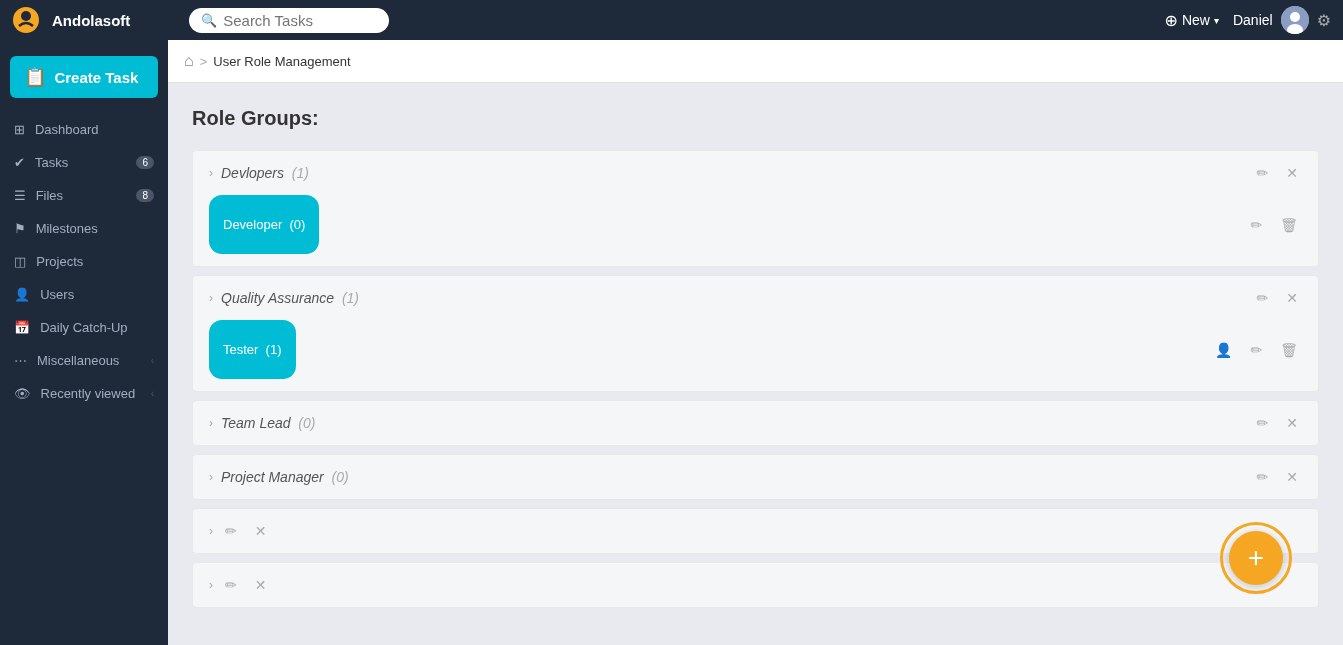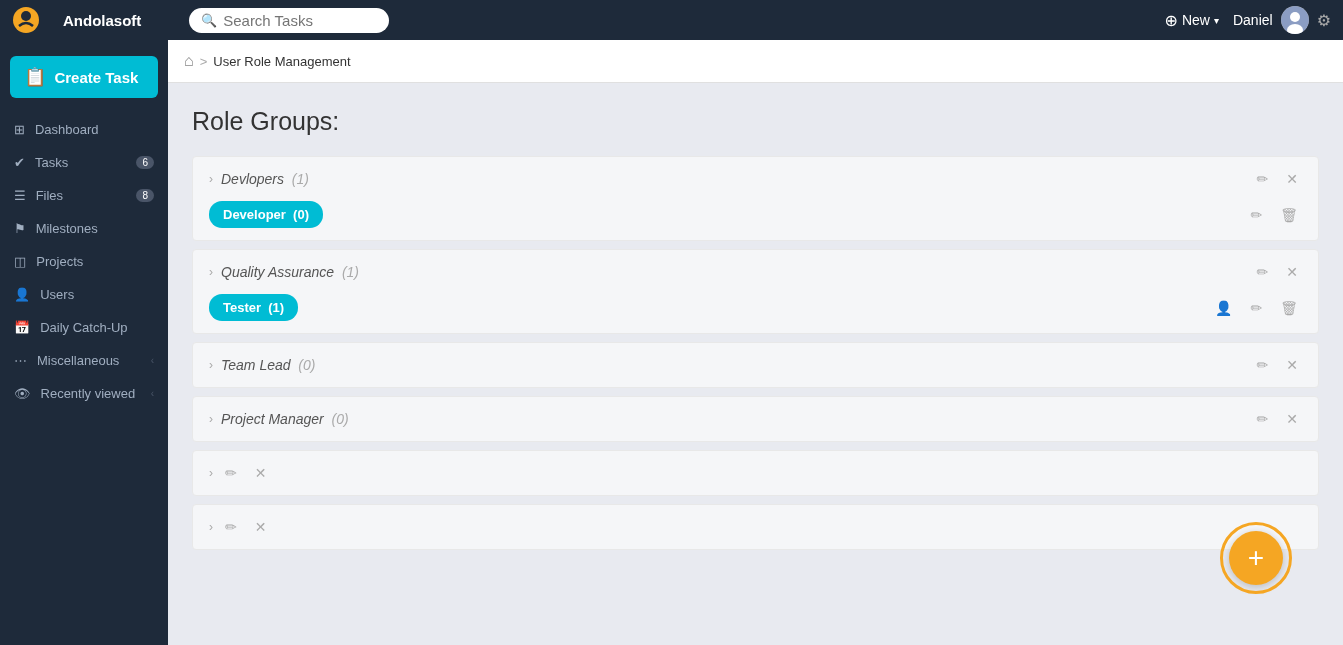--- a/index.html
+++ b/index.html
@@ -2,21 +2,21 @@
 <html><head>
   <meta charset="utf-8">
   <style>
     * { margin: 0; padding: 0; box-sizing: border-box; }
     body { font-family: -apple-system, BlinkMacSystemFont, 'Segoe UI', sans-serif; background: #e8eaf0; display: flex; flex-direction: column; height: 645px; overflow: hidden; }
 
     
     .topnav {
       display: flex; align-items: center; background: #1e2a3a; height: 40px; padding: 0 12px; gap: 12px; flex-shrink: 0;
     }
-    .logo-area { display: flex; align-items: center; gap: 23px; width: 165px; }
+    .logo-area { display: flex; align-items: center; gap: 12px; width: 165px; }
     .logo-icon { width: 28px; height: 28px; }
     .logo-text { color: #fff; font-weight: 700; font-size: 15px; }
     .search-box {
       display: flex; align-items: center; background: #fff; border-radius: 20px; padding: 4px 12px; gap: 6px; width: 200px;
     }
     .search-box input { border: none; outline: none; font-size: 15px; color: #555; background: transparent; width: 100%; }
     .topnav-right { margin-left: auto; display: flex; align-items: center; gap: 14px; }
     .new-btn { display: flex; align-items: center; gap: 4px; color: #fff; font-size: 14px; cursor: pointer; }
     .user-area { display: flex; align-items: center; gap: 8px; color: #fff; font-size: 14px; }
     .avatar { width: 28px; height: 28px; border-radius: 50%; background: #aaa; overflow: hidden; }
@@ -47,34 +47,34 @@
     .content-area { flex: 1; overflow-y: auto; display: flex; flex-direction: column; }
 
     
     .breadcrumb { background: #fff; padding: 12px 16px; display: flex; align-items: center; gap: 6px; font-size: 13px; color: #555; border-bottom: 1px solid #e0e0e0; flex-shrink: 0; }
     .breadcrumb .home-icon { font-size: 16px; color: #888; }
     .breadcrumb .sep { color: #aaa; }
     .breadcrumb .current { color: #333; font-weight: 500; }
 
     
     .page-content { padding: 24px 24px; flex: 1; }
-    .page-title { font-size: 25px; font-weight: 400; color: #333; margin-bottom: 20px; }
+    .page-title { font-size: 20px; font-weight: 700; color: #333; margin-bottom: 20px; }
 
     
     .role-group { background: #f5f6f8; border: 1px solid #e8e8e8; border-radius: 4px; margin-bottom: 8px; }
     .role-group-header {
       display: flex; align-items: center; padding: 12px 16px; cursor: pointer; gap: 8px;
     }
     .rg-chevron { color: #aaa; font-size: 12px; }
     .rg-name { font-size: 14px; color: #555; flex: 1; font-style: italic; }
     .rg-actions { display: flex; gap: 10px; align-items: center; }
     .rg-actions .action-btn { background: none; border: none; color: #aaa; cursor: pointer; font-size: 14px; padding: 2px 4px; }
     .role-group-body { padding: 0 16px 12px; display: flex; gap: 8px; flex-wrap: wrap; align-items: center; }
     .role-tag {
-      background: #00bcd4; color: #fff; border-radius: 13px; padding: 6px 14px; font-size: 13px; font-weight: 700; cursor: pointer;
+      background: #00bcd4; color: #fff; border-radius: 13px; padding: 22px 14px; font-size: 13px; font-weight: 400; cursor: pointer;
     }
 
     
     .fab-container { position: fixed; bottom: 60px; right: 60px; }
     .fab {
       width: 54px; height: 54px; border-radius: 50%; background: #f5a623;
       display: flex; align-items: center; justify-content: center;
       font-size: 28px; color: #fff; cursor: pointer; box-shadow: 0 2px 8px rgba(0,0,0,0.2);
       border: none;
     }

